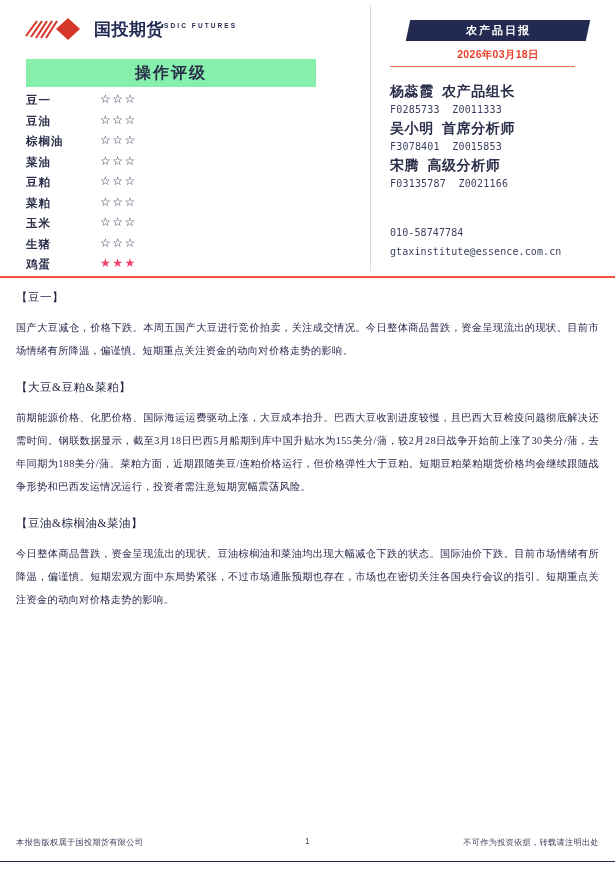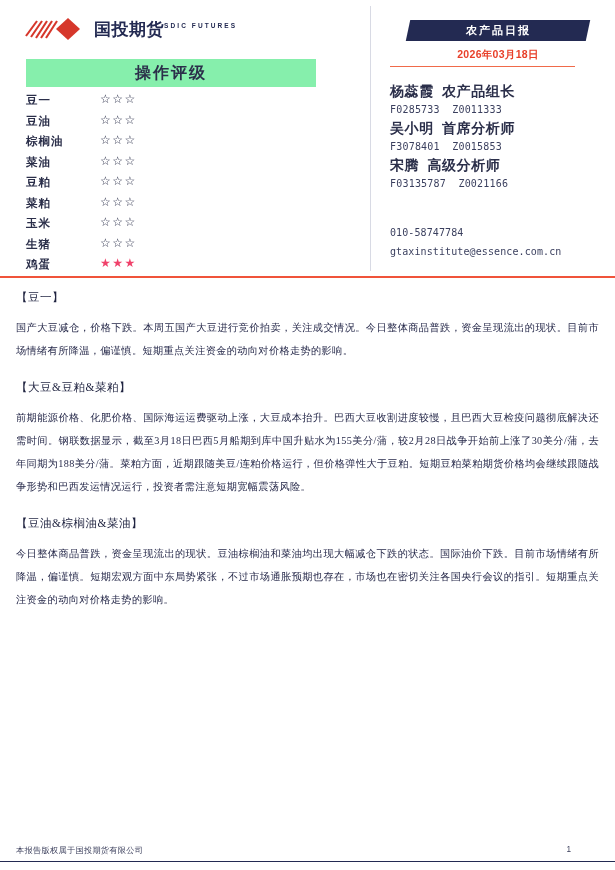--- a/index.html
+++ b/index.html
@@ -239,21 +239,21 @@
   
   .footer {
     position: absolute;
     left: 0;
     bottom: 8px;
     width: 615px;
   }
   .footer-inner {
     display: flex;
     align-items: flex-start;
-    padding: 0 16px 5px 16px;
+    padding: 0 16px 13px 16px;
     font-family: "Liberation Sans", sans-serif;
     font-size: 8.2px;
     color: #3b3f5c;
     letter-spacing: 0.3px;
   }
   .f-left { flex: 1; text-align: left; }
   .f-center { flex: 0 0 60px; text-align: center; }
   .f-right { flex: 1; text-align: right; }
   .footer-rule {
     width: 615px;
@@ -371,17 +371,18 @@
       <div class="sec-title">【豆油&amp;棕榈油&amp;菜油】</div>
       <div class="sec-body">今日整体商品普跌，资金呈现流出的现状。豆油棕榈油和菜油均出现大幅减仓下跌的状态。国际油价下跌。目前市场情绪有所降温，偏谨慎。短期宏观方面中东局势紧张，不过市场通胀预期也存在，市场也在密切关注各国央行会议的指引。短期重点关注资金的动向对价格走势的影响。</div>
     </div>
 
   </div>
 
   <div class="footer">
     <div class="footer-inner">
       <div class="f-left">本报告版权属于国投期货有限公司</div>
       <div class="f-center">1</div>
+      <div class="f-right">不可作为投资依据，转载请注明出处</div>
     </div>
     <div class="footer-rule"></div>
   </div>
 
 </div>
 
 </body></html>

